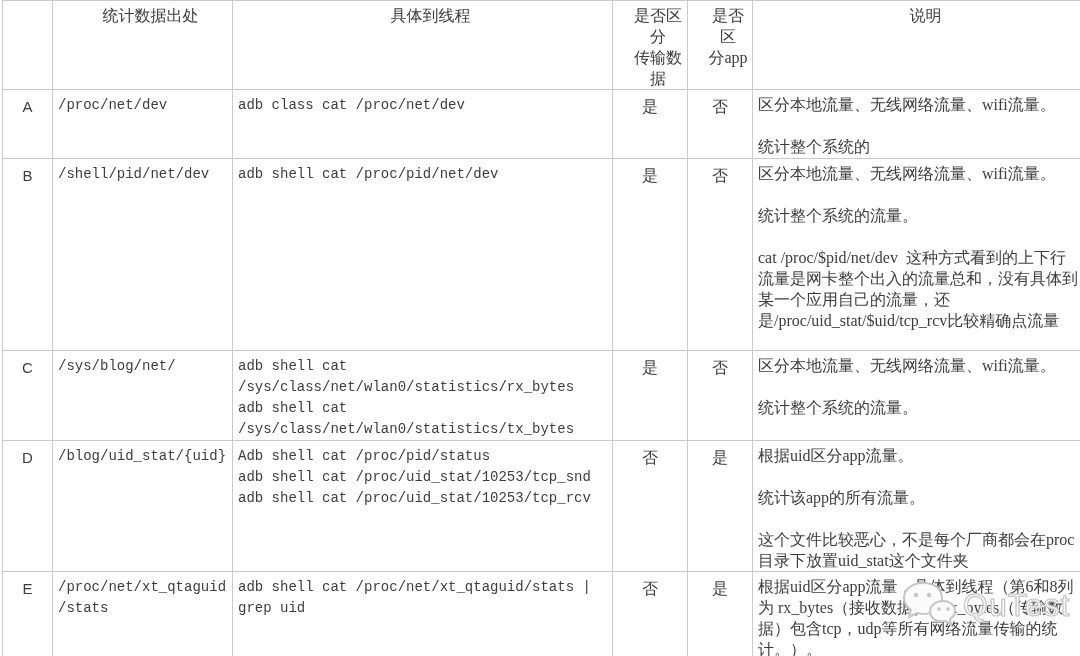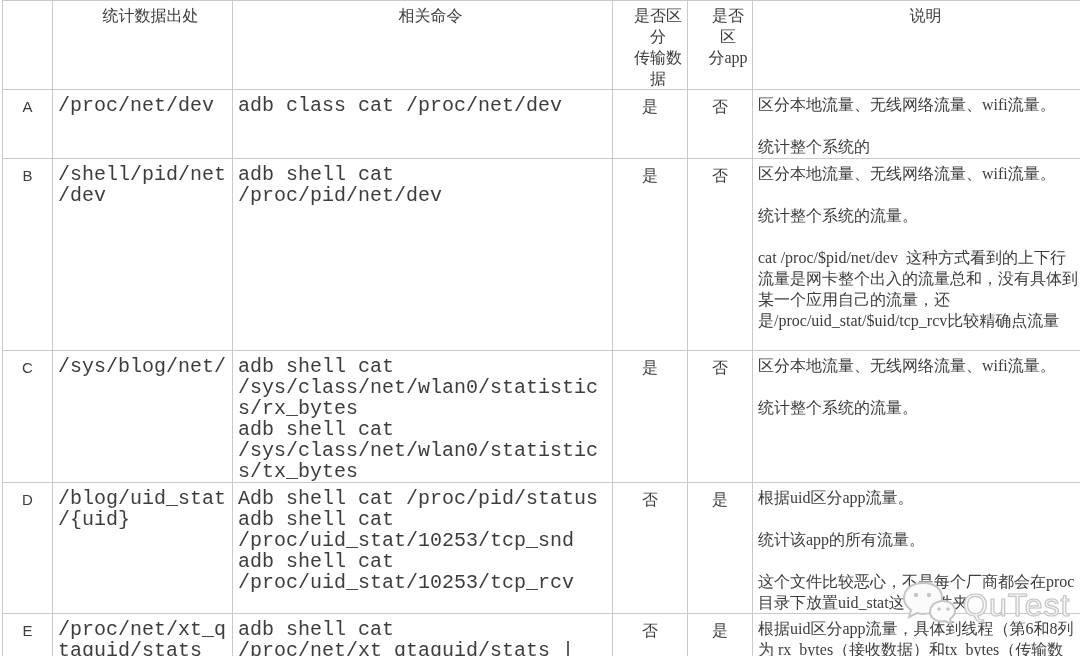--- a/index.html
+++ b/index.html
@@ -42,21 +42,21 @@
   .data-table tbody tr:nth-child(5) { height: 220px; }
 
   td.letter {
     font-family: "Liberation Sans", sans-serif;
     font-size: 15px;
     text-align: center;
     padding-top: 8px;
   }
   td.source, td.command {
     font-family: "Liberation Mono", "DejaVu Sans Mono", monospace;
-    font-size: 20px;
+    font-size: 14px;
     line-height: 21px;
     padding: 5px 4px 0 5px;
     white-space: pre-wrap;
     overflow-wrap: break-word;
     word-wrap: break-word;
   }
   td.flag {
     font-size: 16px;
     text-align: center;
     padding-top: 7px;
@@ -111,21 +111,21 @@
       <col style="width:180px">
       <col style="width:380px">
       <col style="width:75px">
       <col style="width:65px">
       <col style="width:330px">
     </colgroup>
     <thead>
       <tr>
         <th></th>
         <th>统计数据出处</th>
-        <th>相关命令</th>
+        <th>具体到线程</th>
         <th>是否区分
 传输数据</th>
         <th>是否区
 分app</th>
         <th>说明</th>
       </tr>
     </thead>
     <tbody>
         <tr>
           <td class="letter">A</td>

